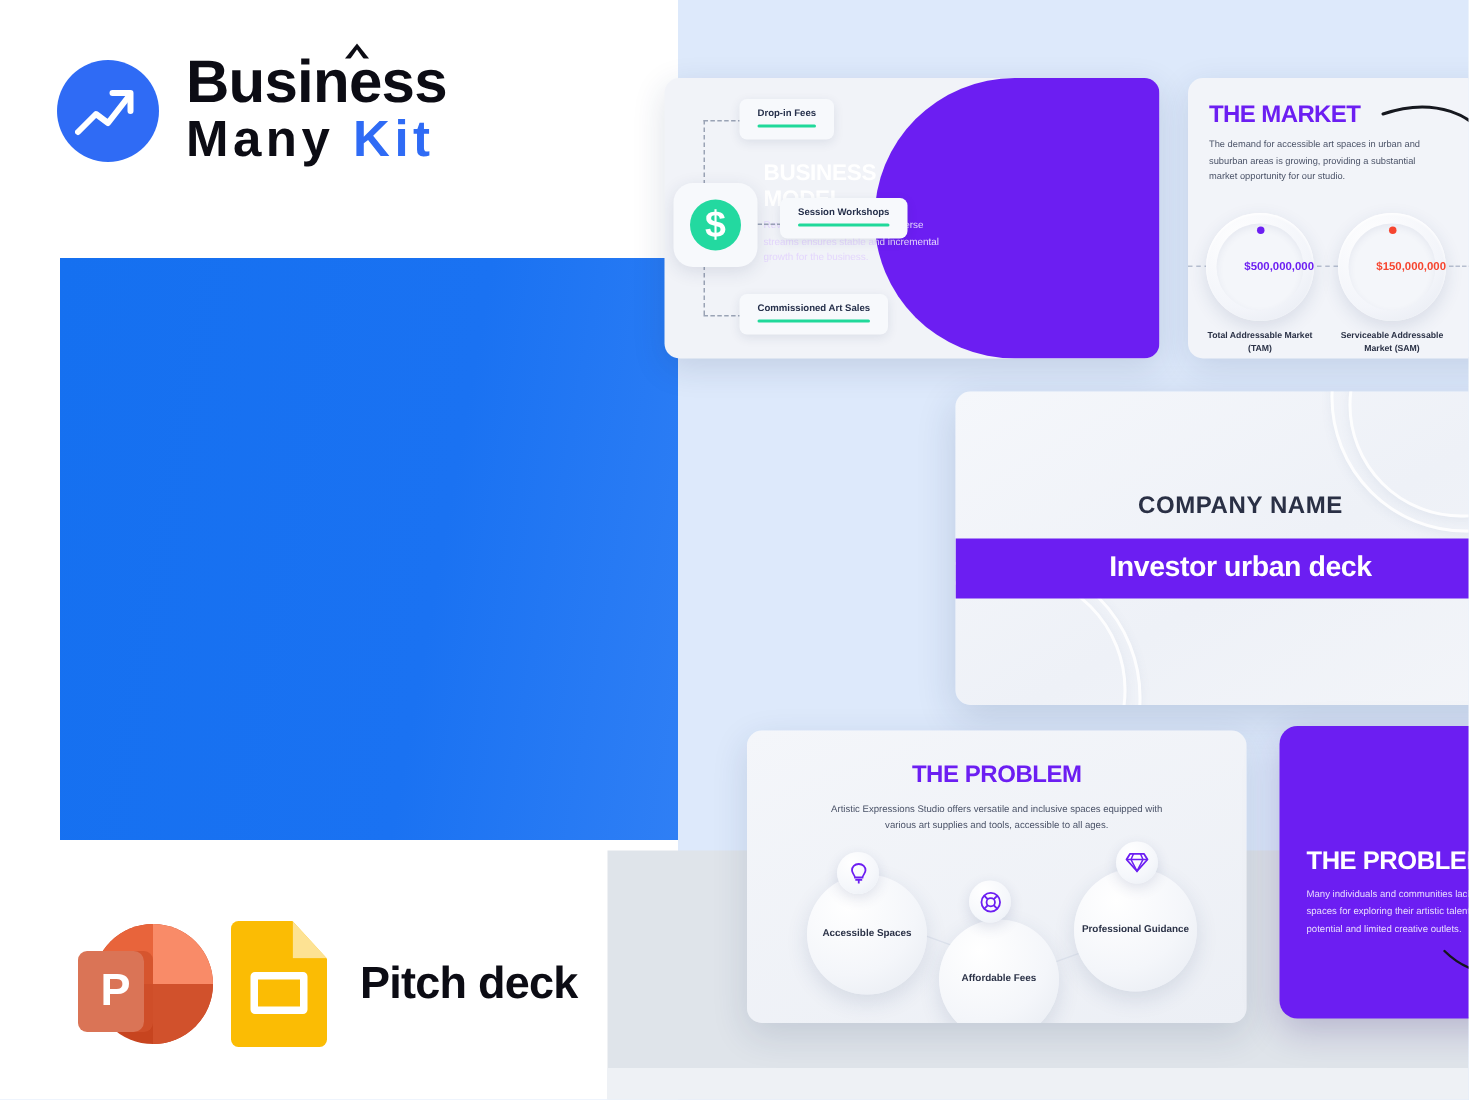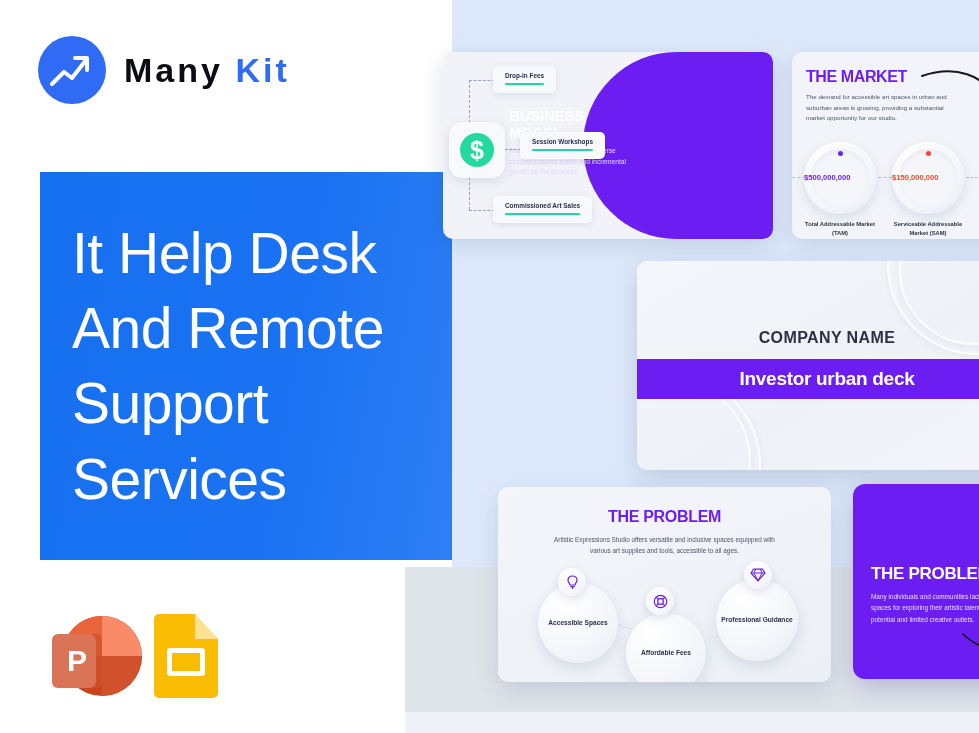--- a/index.html
+++ b/index.html
@@ -170,21 +170,21 @@
   }
   .mk-dial::before{
     content:""; position:absolute; left:7px; top:7px; width:58px; height:58px; border-radius:50%;
     background:#f4f6fa; box-shadow:inset 0 2px 5px rgba(60,80,130,0.08);
   }
   .mk-dot {
     position:absolute; left:50%; top:9px; width:5px; height:5px; margin-left:-2.5px;
     border-radius:50%;
   }
   .mk-val {
-    position:absolute; left:0; right:0; top:31px; text-align:left;
+    position:absolute; left:0; right:0; top:31px; text-align:right;
     font-size:7.6px; font-weight:bold;
   }
   .mk-cap {
     position:absolute; width:86px; text-align:center; top:168px;
     font-size:5.8px; font-weight:bold; color:#2b3247; line-height:1.5;
   }
   .mk-d1 { left:12px; }  .mk-c1 { left:5px; }
   .mk-d2 { left:100px; } .mk-c2 { left:93px; }
   .mk-connector { position:absolute; top:125px; border-top:1.2px dashed #b7bfd0; }
 
@@ -269,44 +269,48 @@
   <div class="blue-block"></div>
 
   <div class="logo">
     <div class="logo-mark">
       <svg width="44" height="40" viewBox="0 0 44 40">
         <polyline points="2,34 14,22 22,28 36,10" fill="none" stroke="#ffffff" stroke-width="4" stroke-linecap="round" stroke-linejoin="round"></polyline>
         <polyline points="25,8 37,8 37,20" fill="none" stroke="#ffffff" stroke-width="4" stroke-linecap="round" stroke-linejoin="round"></polyline>
       </svg>
     </div>
     <div class="logo-text">
+      <div class="logo-line1">
+        <span class="hat"></span>
+        <span>Business</span>
+      </div>
       <div class="logo-line2">
         <span>Many</span>
         <span class="kit">Kit</span>
       </div>
     </div>
   </div>
 
-  <div class="headline">It Help Desk And Remote Support Services</div>
 
   <div class="icon-row">
     <div class="ppt-icon">
       <div class="ppt-circle">
           <div class="q3"></div>
           <div class="q1"></div>
           <div class="q2"></div>
         </div>
       <div class="ppt-tile"></div>
       <div class="ppt-tile-in">P</div>
     </div>
     <div class="slides-icon">
       <div class="slides-body"></div>
       <div class="slides-fold"></div>
       <div class="slides-screen"></div>
     </div>
+    <div class="pitch-label">Pitch deck</div>
   </div>
 
   <div class="card slide-bm">
     <div class="bm-purple"></div>
     <div class="bm-title">BUSINESS MODEL</div>
     <div class="bm-desc">Revenue generation through diverse streams ensures stable and incremental growth for the business.</div>
 
     <div class="dash-v" style="left:26px; top:28px; height:58px;"></div>
     <div class="dash-v" style="left:26px; top:120px; height:38px;"></div>
     <div class="dash-h" style="left:26px; top:28px; width:26px;"></div>

